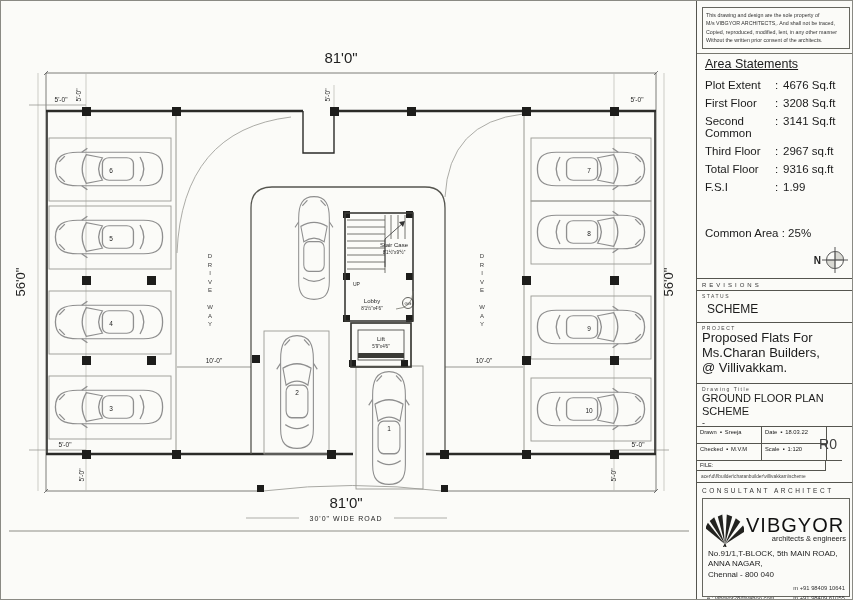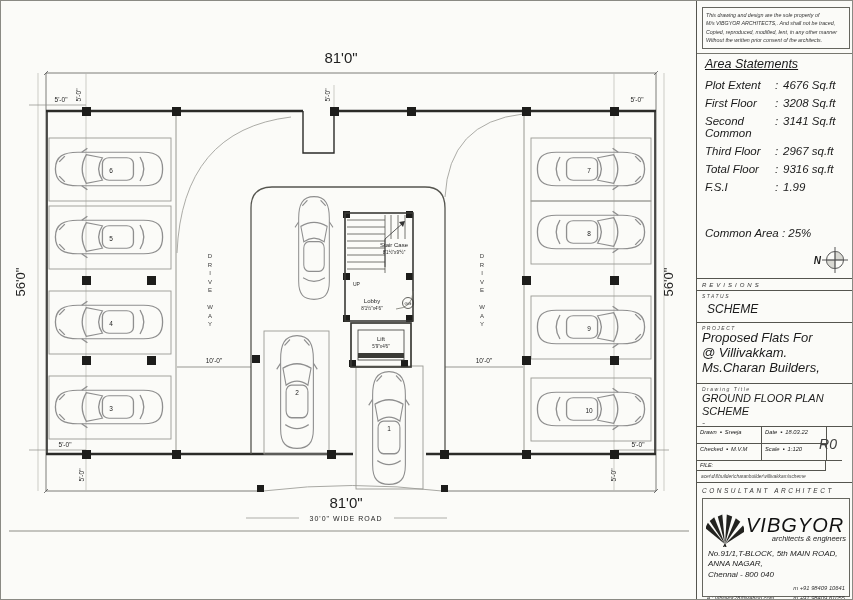--- a/index.html
+++ b/index.html
@@ -13,21 +13,21 @@
   .vtext{
     position:absolute;writing-mode:vertical-rl;text-orientation:upright;
     font-size:6px;letter-spacing:2.5px;color:#3a3a3a;
     font-family:"Liberation Sans",sans-serif;
   }
   svg text{font-family:"Liberation Sans",sans-serif;fill:#1e1e1e;}
 
   
   .sidebar{
     position:absolute;left:695px;top:0;width:158px;height:600px;
-    border-left:1px solid #55554f;background:#fbfbf8;font-style:italic;
+    border-left:1px solid #55554f;background:#fbfbf8;
   }
   .disclaimer{
     position:absolute;top:6px;left:5px;right:4px;border:1px solid #66665f;
     padding:3px 3px;font-size:5.3px;line-height:1.6;color:#333;white-space:nowrap;overflow:hidden;
   }
   .sec-line{position:absolute;left:0;right:0;border-top:1px solid #77776f;}
   .area-block{position:absolute;top:54px;left:8px;right:3px;}
   .as-title{font-size:12.5px;text-decoration:underline;margin:2px 0 8px 0;color:#1b1b1b;}
   .as-row{display:flex;font-size:11.5px;margin-bottom:6px;color:#1b1b1b;}
   .as-row .lbl{width:70px;}
@@ -324,22 +324,22 @@
     <div class="rev-bar">REVISIONS</div>
 
     <div class="status-sec">
       <div class="tiny-lbl">STATUS</div>
       <div class="status-val">SCHEME</div>
     </div>
 
     <div class="project-sec">
       <div class="tiny-lbl">PROJECT</div>
       <div class="proj-line">Proposed Flats For</div>
+      <div class="proj-line">Ms.Charan Builders,</div>
       <div class="proj-line">@ Villivakkam.</div>
-      <div class="proj-line">Ms.Charan Builders,</div>
     </div>
 
     <div class="dtitle-sec">
       <div class="tiny-lbl">Drawing Title</div>
       <div class="dt-line">GROUND FLOOR PLAN</div>
       <div class="dt-line">SCHEME</div>
       <div class="dt-dash">-</div>
     </div>
 
     <div class="tb-table">

